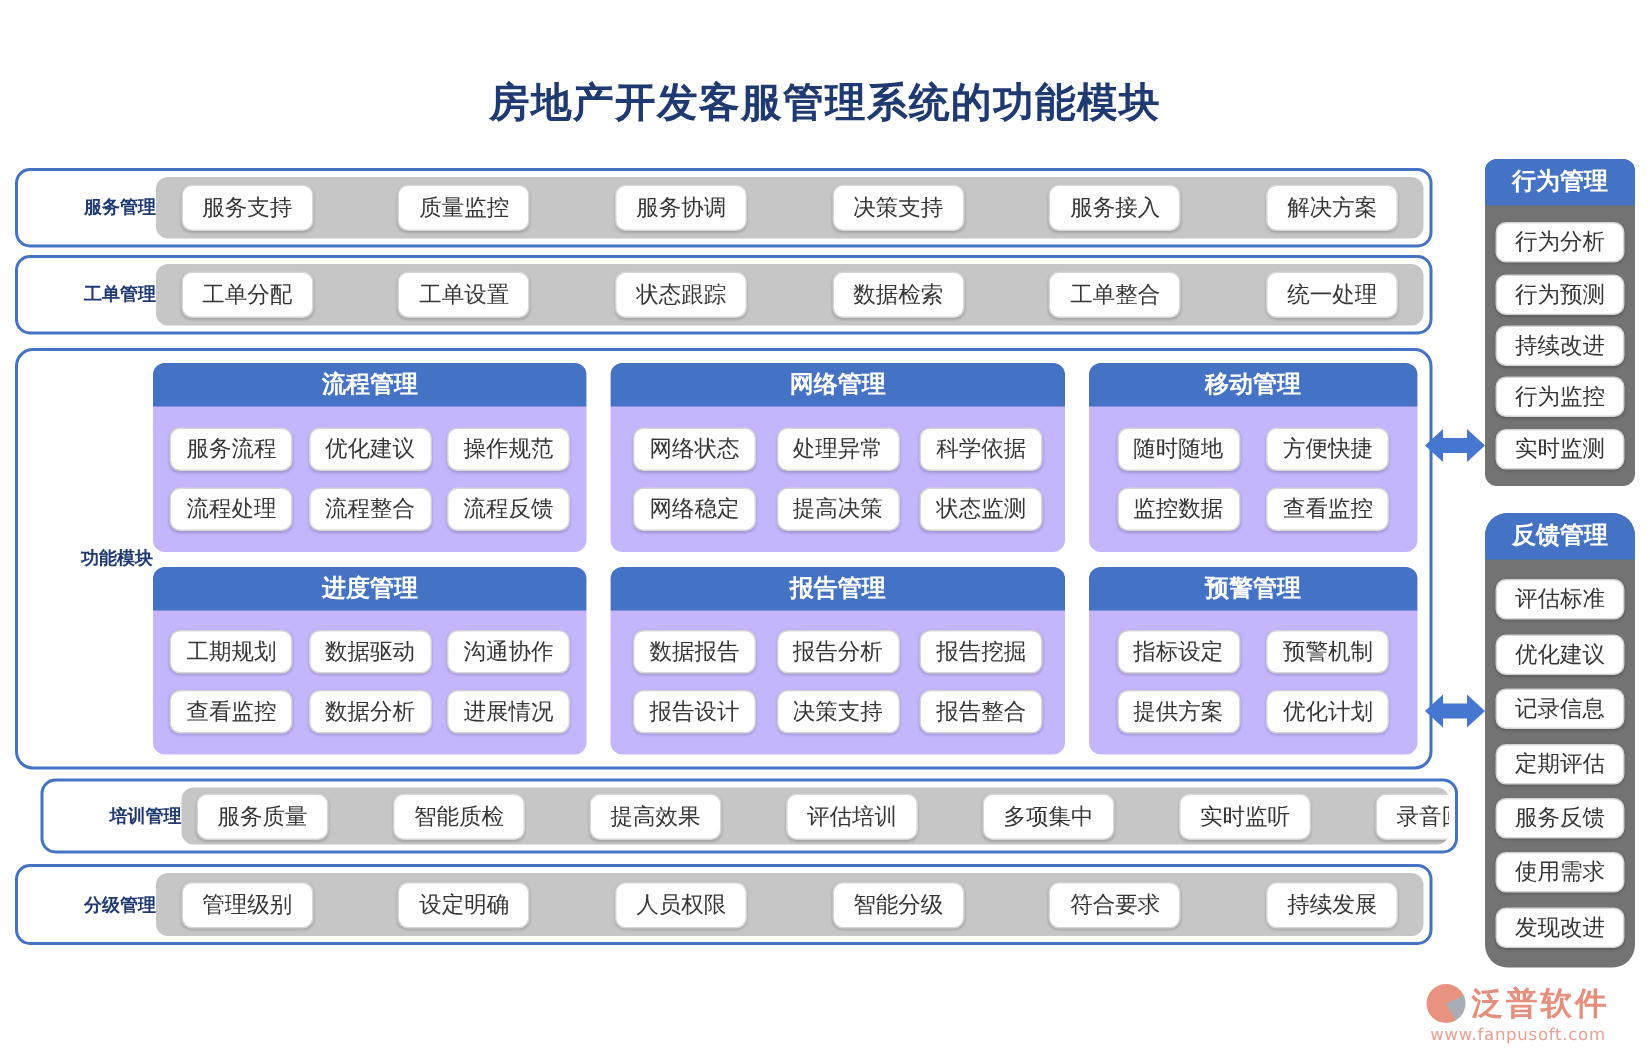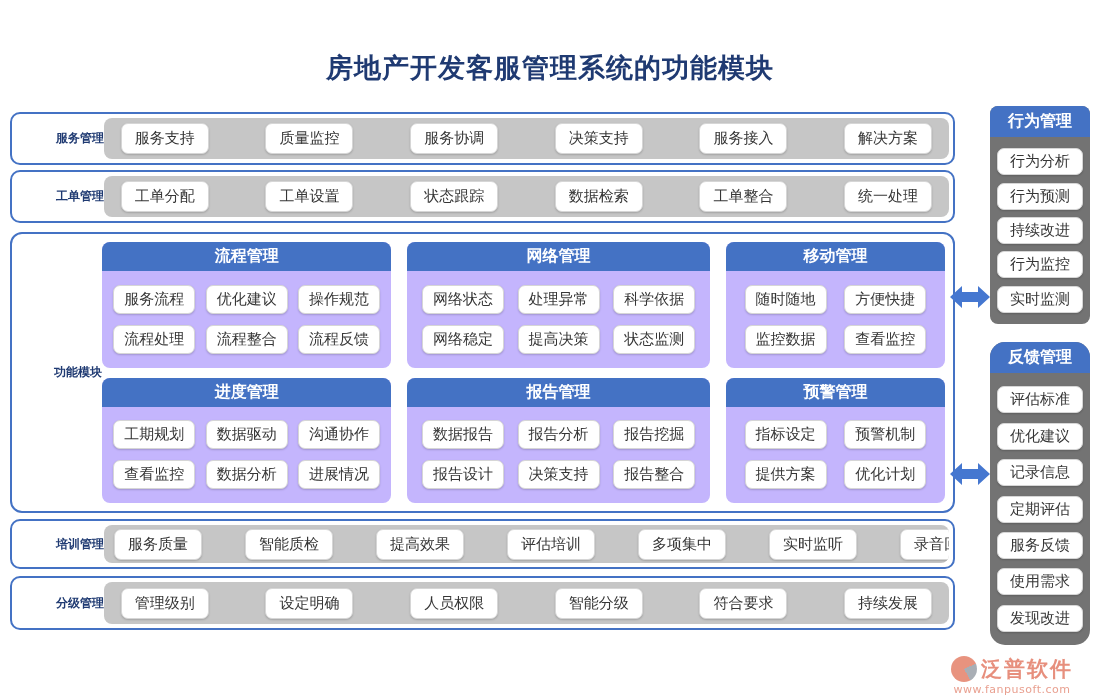--- a/index.html
+++ b/index.html
@@ -7,21 +7,21 @@
           font-family:"DejaVu Sans",sans-serif;overflow:hidden;}
 
   .title{position:absolute;top:50px;left:0;width:1100px;margin:0;text-align:center;
          font-size:27px;font-weight:bold;color:#1f3a72;letter-spacing:1px;}
 
   
   .band{position:absolute;left:10px;width:945px;border:2px solid #4472c4;border-radius:10px;
         background:#fff;display:flex;align-items:center;padding:4px;box-sizing:border-box;}
   #band-service{top:112px;height:53px;}
   #band-workorder{top:170px;height:53px;}
-  #band-training{top:519px;height:50px;}
+  #band-training{top:519px;height:50px;margin-left:17px;}
   #band-grading{top:576px;height:54px;}
   .band-label{width:88px;flex:0 0 auto;text-align:right;font-size:12px;font-weight:bold;color:#1f3a72;}
   .band-tray{flex:1;align-self:stretch;background:#c6c6c6;border-radius:8px;display:flex;
              align-items:center;justify-content:space-around;padding:0 10px;overflow:hidden;gap:43px;}
 
   .chip{background:#fff;border:1px solid #d6d6d6;border-radius:7px;padding:5px 13px;
         font-size:15px;color:#363636;white-space:nowrap;box-shadow:0 1px 2px rgba(0,0,0,.18);}
 
   
   #main-box{position:absolute;left:10px;top:232px;width:945px;height:281px;

